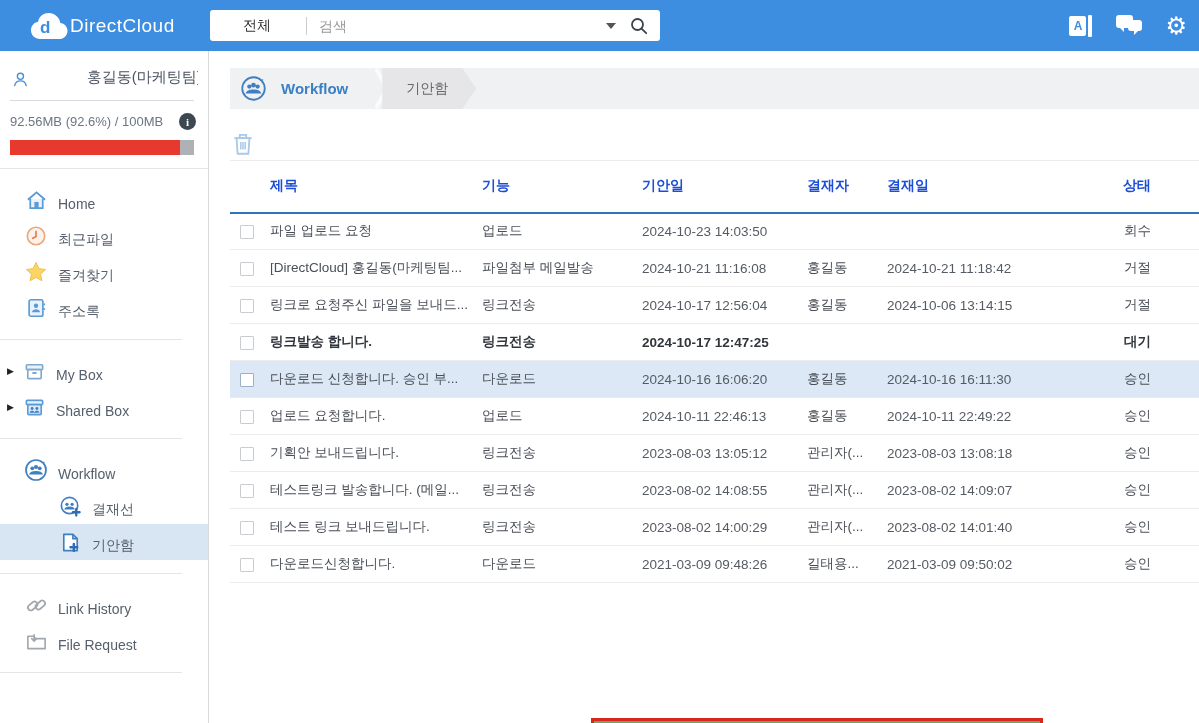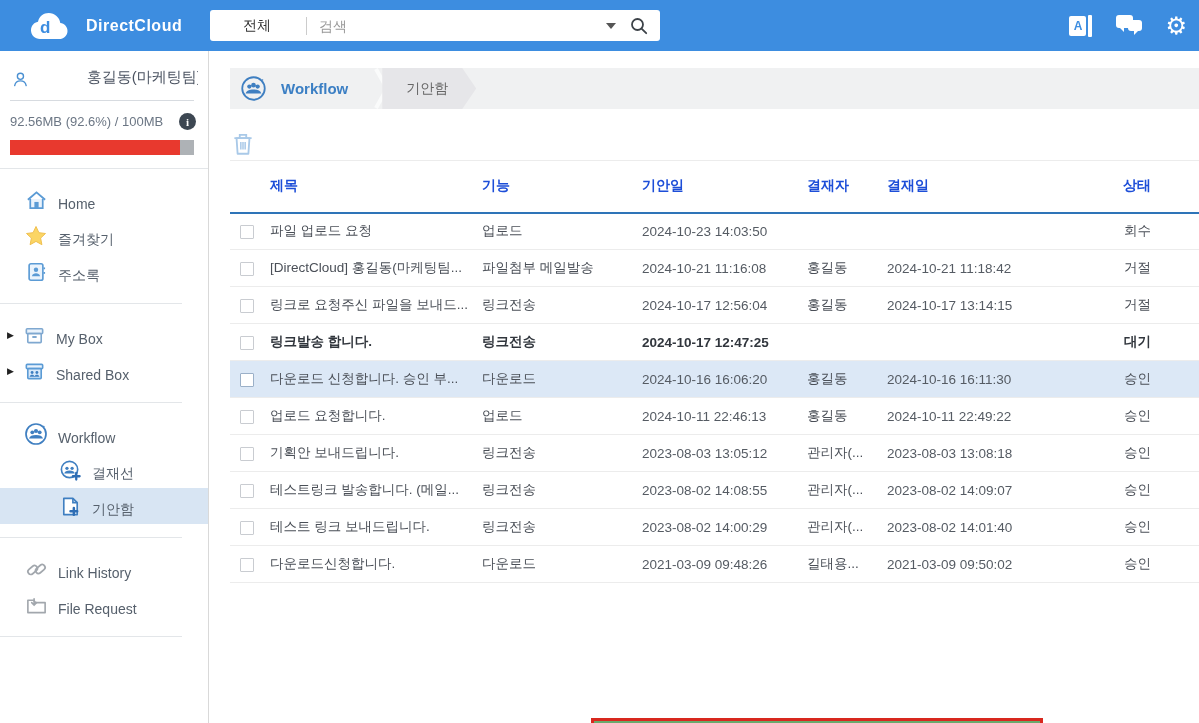--- a/index.html
+++ b/index.html
@@ -4,21 +4,21 @@
 <style>
   * { margin:0; padding:0; box-sizing:border-box; }
   html,body { width:1199px; height:723px; overflow:hidden;
     font-family:"Liberation Sans","DejaVu Sans",sans-serif; background:#fff; }
 
   
   .topbar { position:absolute; top:0; left:0; width:1199px; height:51px;
     background:#3d8de0; display:flex; align-items:center; }
   .logo { display:flex; align-items:center; margin-left:30px; width:180px; }
   .logo svg { display:block; }
-  .logo-text { color:#fff; font-size:16px; font-weight:700; letter-spacing:.5px; margin-left:18px; }
+  .logo-text { color:#fff; font-size:19px; font-weight:400; letter-spacing:.5px; margin-left:2px; }
 
   .searchbox { position:absolute; left:210px; top:10px; width:450px; height:31px;
     background:#fff; border-radius:3px; display:flex; align-items:center;justify-content:space-between; }
   .search-scope { font-size:14px; color:#333; padding:0 0 0 33px; white-space:nowrap; cursor:pointer; }
   .search-divider { width:1px; height:18px; background:#ccc; margin:0 12px 0 35px; }
   .search-input { flex:1; border:none; outline:none; font-size:14px; color:#333;
     font-family:inherit; background:transparent; }
   .search-input::placeholder { color:#999; }
   .search-caret { width:0; height:0; border-left:5px solid transparent; border-right:5px solid transparent;
     border-top:6px solid #555; margin:0 14px 0 4px; cursor:pointer; }
@@ -167,20 +167,29 @@
       <span class="nicon">
         <svg width="23" height="23" viewBox="0 0 24 24">
           <path d="M3 11.2 12 3.5 21 11.2" fill="none" stroke="#5b9bd5" stroke-width="2" stroke-linejoin="round"></path>
           <path d="M5.5 10.5V20h13v-9.5" fill="#eaf3fc" stroke="#5b9bd5" stroke-width="1.8"></path>
           <rect x="9.8" y="13.5" width="4.4" height="6.5" fill="#5b9bd5"></rect>
         </svg>
       </span>
       <span class="nlabel">Home</span>
     </div>
 
+    <div class="nav-item">
+      <span class="nicon">
+        <svg width="22" height="22" viewBox="0 0 24 24">
+          <circle cx="12" cy="12" r="9.5" fill="#fdf2ea" stroke="#e8a87c" stroke-width="1.8"></circle>
+          <path d="M12 7v5.5l-3.5 2" fill="none" stroke="#e07b54" stroke-width="1.8" stroke-linecap="round"></path>
+        </svg>
+      </span>
+      <span class="nlabel">최근파일</span>
+    </div>
 
     <div class="nav-item">
       <span class="nicon">
         <svg width="24" height="24" viewBox="0 0 24 24">
           <path d="M12 2.5l2.9 6.2 6.6.8-4.9 4.6 1.3 6.6-5.9-3.3-5.9 3.3 1.3-6.6L2.5 9.5l6.6-.8z" fill="#fbd564" stroke="#f0c050" stroke-width="1"></path>
         </svg>
       </span>
       <span class="nlabel">즐겨찾기</span>
     </div>
 
@@ -370,21 +379,21 @@
     <td>홍길동</td>
     <td class="date">2024-10-21 11:18:42</td>
     <td class="status">거절</td>
   </tr>
           <tr>
     <td class="cb-cell"><span class="cb"></span></td>
     <td>링크로 요청주신 파일을 보내드...</td>
     <td>링크전송</td>
     <td class="date">2024-10-17 12:56:04</td>
     <td>홍길동</td>
-    <td class="date">2024-10-17 13:14:15</td>
+    <td class="date">2024-10-06 13:14:15</td>
     <td class="status">거절</td>
   </tr>
           <tr class="boldrow">
     <td class="cb-cell"><span class="cb"></span></td>
     <td>링크발송 합니다.</td>
     <td>링크전송</td>
     <td class="date">2024-10-17 12:47:25</td>
     <td></td>
     <td class="date"></td>
     <td class="status">대기</td>

